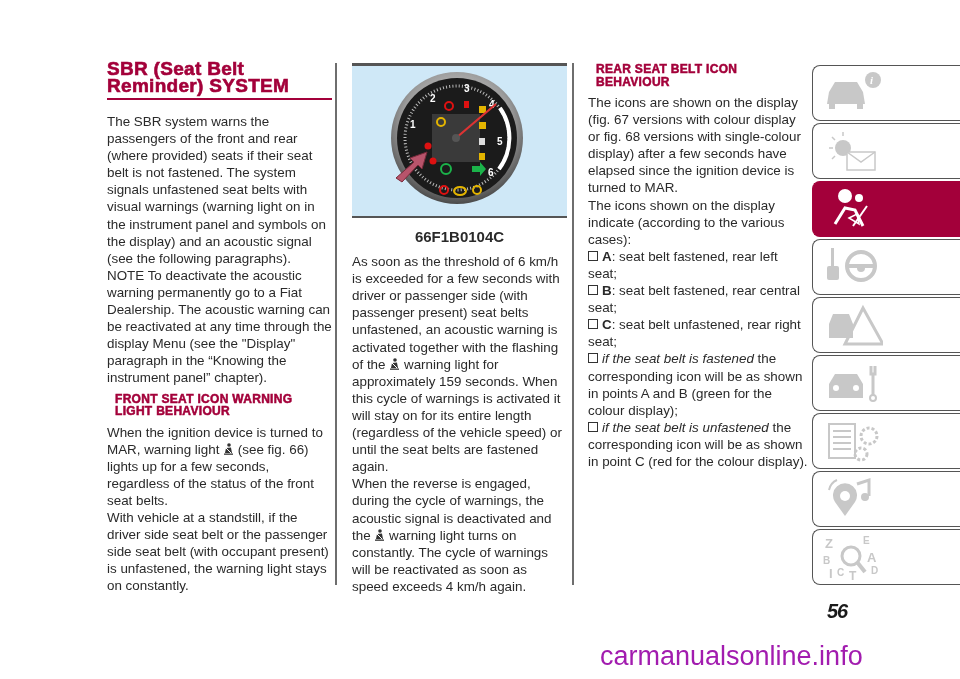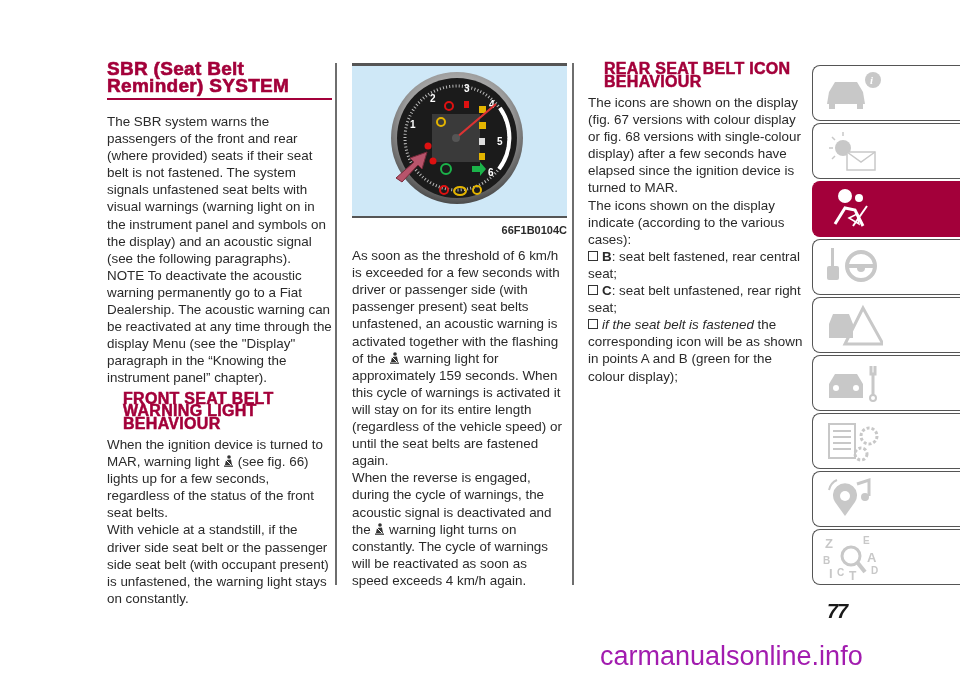--- a/index.html
+++ b/index.html
@@ -5,47 +5,47 @@
   html, body { margin:0; padding:0; }
   body { width:960px; height:679px; background:#ffffff; position:relative; overflow:hidden;
          font-family:"Liberation Sans", sans-serif; color:#2a2a2a; }
   .col { position:absolute; top:60px; font-size:13.4px; line-height:17.1px; }
   .col p { margin:0; }
   #col1 { left:107px; width:225px; }
   #col2 { left:352px; width:215px; }
   #col3 { left:588px; width:220px; }
   .h1 { color:#a3003a; font-family:"Liberation Sans", sans-serif; font-weight:900; font-size:19px; line-height:17px;
         letter-spacing:0.3px; padding-bottom:4px; border-bottom:2px solid #a3003a; margin-bottom:13px; -webkit-text-stroke:0.6px #a3003a; }
-  .h2 { color:#a3003a; font-weight:900; font-size:16px; line-height:12.5px; letter-spacing:0.3px; margin:6px 16px 6px; -webkit-text-stroke:0.5px #a3003a; }
+  .h2 { color:#a3003a; font-weight:900; font-size:12px; line-height:12.5px; letter-spacing:0.3px; margin:6px 8px 6px; -webkit-text-stroke:0.5px #a3003a; }
   .divider { position:absolute; width:2px; background:#6e6e6e; top:63px; height:522px; }
   .belt { display:inline-block; width:11px; height:12px; vertical-align:-1px; }
   .bullet { margin-top:5px; }
   .bx { display:inline-block; width:8px; height:8px; border:1.3px solid #333; margin-right:4px; vertical-align:0px; }
   .figure { position:relative; width:215px; height:150px; background:#cfe8f7; border-top:3px solid #555; margin-top:3px; }
   .figure-bar { height:2px; background:#555; width:215px; }
-  .figcap { display:flex; justify-content:flex-end; font-size:11px; font-weight:bold; margin-top:4px; margin-bottom:8px; }
+  .figcap { display:flex; justify-content:center; font-size:15px; font-weight:bold; margin-top:10px; margin-bottom:8px; }
   
   .tab { position:absolute; left:812px; width:160px; height:54px; border:1.5px solid #555; border-right:none;
          border-radius:8px 0 0 8px; background:#fff; }
   .tab.active { background:#a3003a; border-color:#a3003a; }
   .tab svg { position:absolute; left:10px; top:4px; }
   .pagenum { position:absolute; left:827px; top:600px; font-weight:900; font-style:italic; font-size:20px; color:#1a1a1a; letter-spacing:-1px; }
   .watermark { position:absolute; left:600px; top:641px; font-size:27px; color:#a21caf; }
 </style>
 </head>
 <body>
 
 <div class="col" id="col1">
   <div class="h1">
     <div>SBR (Seat Belt</div>
     <div>Reminder) SYSTEM</div>
   </div>
   <p>The SBR system warns the passengers of the front and rear (where provided) seats if their seat belt is not fastened. The system signals unfastened seat belts with visual warnings (warning light on in the instrument panel and symbols on the display) and an acoustic signal (see the following paragraphs).</p>
   <p>NOTE To deactivate the acoustic warning permanently go to a Fiat Dealership. The acoustic warning can be reactivated at any time through the display Menu (see the "Display" paragraph in the “Knowing the instrument panel” chapter).</p>
-  <div class="h2">FRONT SEAT BELT WARNING LIGHT BEHAVIOUR</div>
+  <div class="h2">FRONT SEAT ICON WARNING LIGHT BEHAVIOUR</div>
   <p><span>When the ignition device is turned to MAR, warning light </span><svg class="belt" viewBox="0 0 11 12">
         <circle cx="6" cy="2" r="1.8" fill="#333"></circle>
         <path d="M3 5 L8 4.5 L9 10 L2 10 Z" fill="#333"></path>
         <path d="M2 4 L9 11" stroke="#fff" stroke-width="1"></path>
         <rect x="1" y="10.5" width="9" height="1.3" fill="#333"></rect>
       </svg><span> (see fig. 66) lights up for a few seconds, regardless of the status of the front seat belts.</span></p>
   <p>With vehicle at a standstill, if the driver side seat belt or the passenger side seat belt (with occupant present) is unfastened, the warning light stays on constantly.</p>
 </div>
 
 <div class="divider" style="left:335px;"></div>
@@ -113,23 +113,25 @@
         <path d="M3 5 L8 4.5 L9 10 L2 10 Z" fill="#333"></path>
         <path d="M2 4 L9 11" stroke="#fff" stroke-width="1"></path>
         <rect x="1" y="10.5" width="9" height="1.3" fill="#333"></rect>
       </svg><span> warning light turns on constantly. The cycle of warnings will be reactivated as soon as speed exceeds 4 km/h again.</span></p>
 </div>
 
 <div class="col" id="col3">
   <div class="h2" style="margin-top:3px;">REAR SEAT BELT ICON BEHAVIOUR</div>
   <p>The icons are shown on the display (fig. 67 versions with colour display or fig. 68 versions with single-colour display) after a few seconds have elapsed since the ignition device is turned to MAR.</p>
   <p>The icons shown on the display indicate (according to the various cases):</p>
+  <p class="bullet"><span class="bx"></span><b>A</b><span>: seat belt fastened, rear left seat;</span></p>
   <p class="bullet"><span class="bx"></span><b>B</b><span>: seat belt fastened, rear central seat;</span></p>
   <p class="bullet"><span class="bx"></span><b>C</b><span>: seat belt unfastened, rear right seat;</span></p>
   <p class="bullet"><span class="bx"></span><i>if the seat belt is fastened</i><span> the corresponding icon will be as shown in points A and B (green for the colour display);</span></p>
+  <p class="bullet"><span class="bx"></span><i>if the seat belt is unfastened</i><span> the corresponding icon will be as shown in point C (red for the colour display).</span></p>
 </div>
 
 <div class="tab" style="top:65px;">
   <svg width="60" height="46" viewBox="0 0 60 46">
     <path d="M6 22 L12 12 L34 12 L40 22 L42 34 L4 34 Z" fill="#c8c8c8"></path>
       <rect x="6" y="34" width="6" height="5" fill="#c8c8c8"></rect>
       <rect x="34" y="34" width="6" height="5" fill="#c8c8c8"></rect>
     <circle cx="50" cy="10" r="8" fill="#c8c8c8"></circle>
       <text x="47" y="14" font-size="11" font-style="italic" font-weight="bold" fill="#fff" font-family="Liberation Serif, serif">i</text>
   </svg>
@@ -212,14 +214,14 @@
         <text x="6" y="44" font-size="13">I</text>
         <text x="14" y="42" font-size="10">C</text>
       <text x="26" y="46" font-size="12">T</text>
         <text x="48" y="40" font-size="10">D</text>
     </g>
     <circle cx="28" cy="22" r="9" fill="none" stroke="#c8c8c8" stroke-width="3"></circle>
       <line x1="34" y1="28" x2="42" y2="38" stroke="#c8c8c8" stroke-width="4"></line>
   </svg>
 </div>
 
-<div class="pagenum">77</div>
+<div class="pagenum">56</div>
 <div class="watermark">carmanualsonline.info</div>
 
 </body></html>

